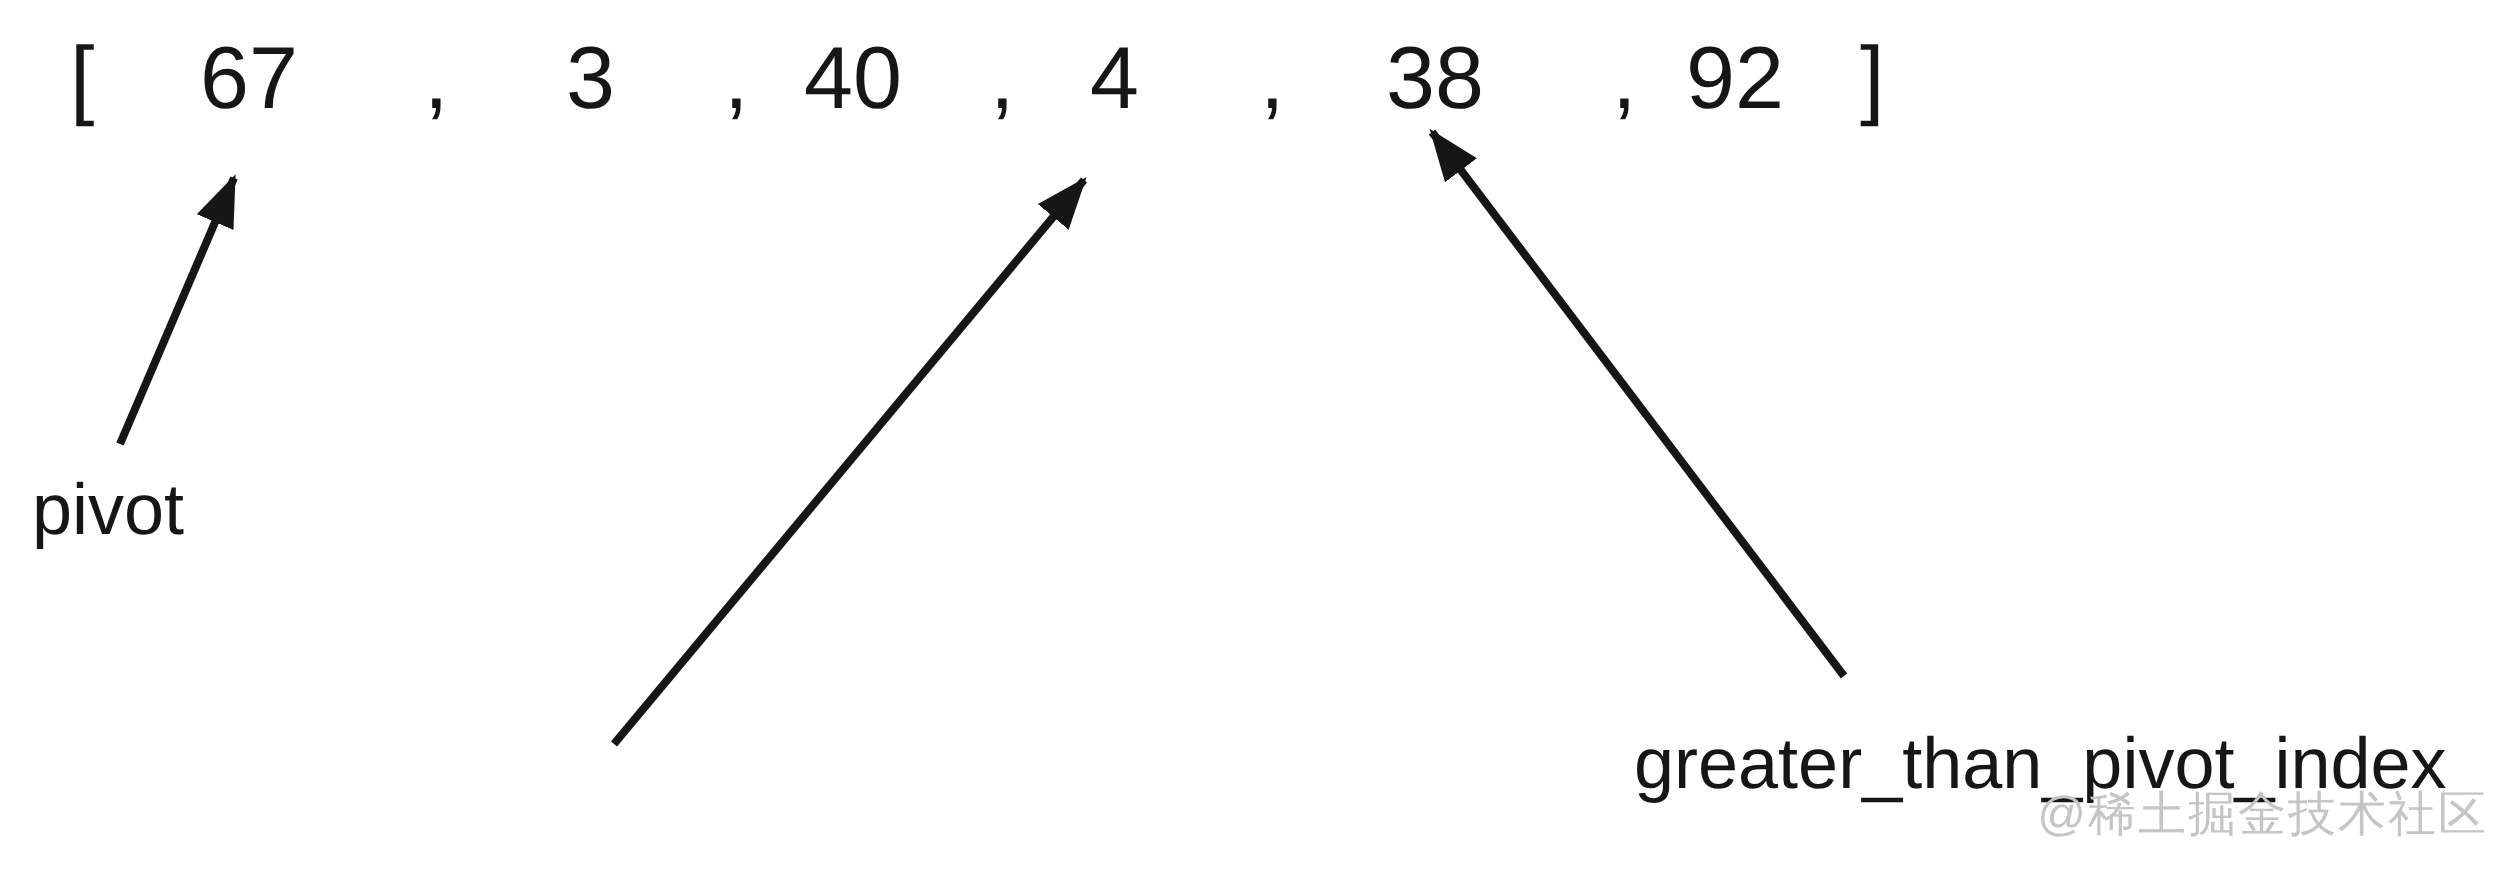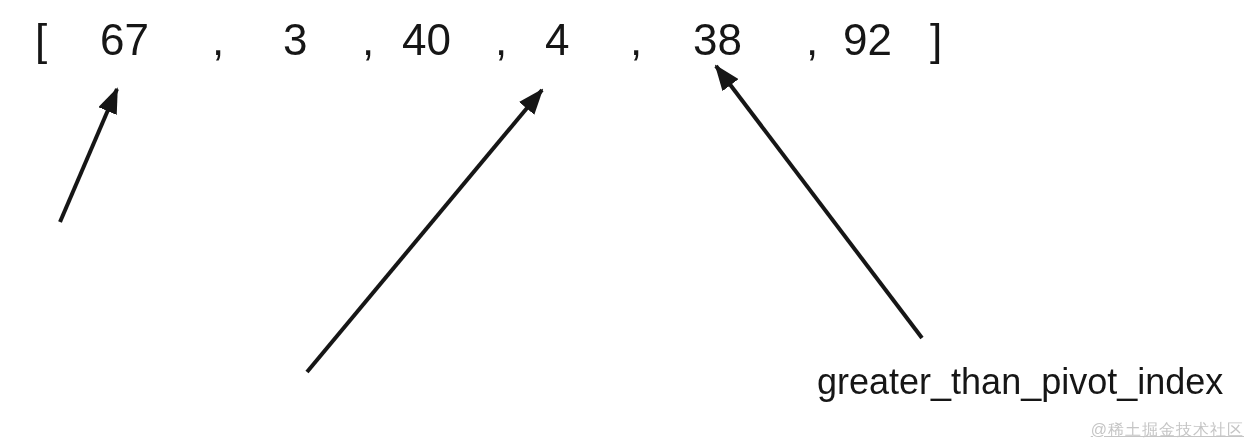--- a/index.html
+++ b/index.html
@@ -33,26 +33,25 @@
   .label{
     position:absolute;
     font-size:36px;
     line-height:36px;
     white-space:pre;
     color:var(--ink);
   }
   .watermark{
     position:absolute;
     right:6px;
-    top:419px;
-    font-size:16px;
+    top:397px;
+    font-size:24px;
     line-height:22px;
     color:var(--wm);
     letter-spacing:1px;
-    text-decoration:underline;
   }
 </style>
 </head>
 <body>
 
 <div class="canvas">
 
   <svg class="arrows" viewBox="0 0 1250 448" xmlns="http://www.w3.org/2000/svg" aria-hidden="true">
     <defs>
       <marker id="ah" markerUnits="userSpaceOnUse" markerWidth="26" markerHeight="20" refX="24" refY="10" orient="auto">
@@ -73,19 +72,20 @@
     <span class="tok" style="left:402px">40</span>
     <span class="tok" style="left:495px">,</span>
     <span class="tok" style="left:545px">4</span>
     <span class="tok" style="left:630px">,</span>
     <span class="tok" style="left:693px">38</span>
     <span class="tok" style="left:806px">,</span>
     <span class="tok" style="left:843px">92</span>
     <span class="tok" style="left:930px">]</span>
   </div>
 
+  <div class="label" style="left:16px;top:237px">pivot</div>
 
 
   <div class="label" style="left:817px;top:364px">greater_than_pivot_index</div>
 
   <div class="watermark">@稀土掘金技术社区</div>
 
 </div>
 
 </body></html>

